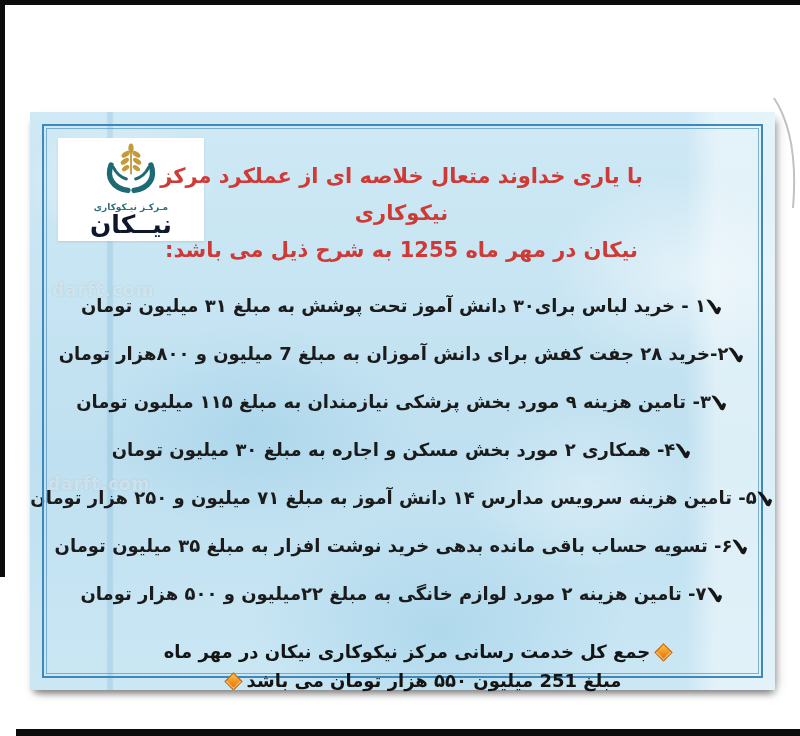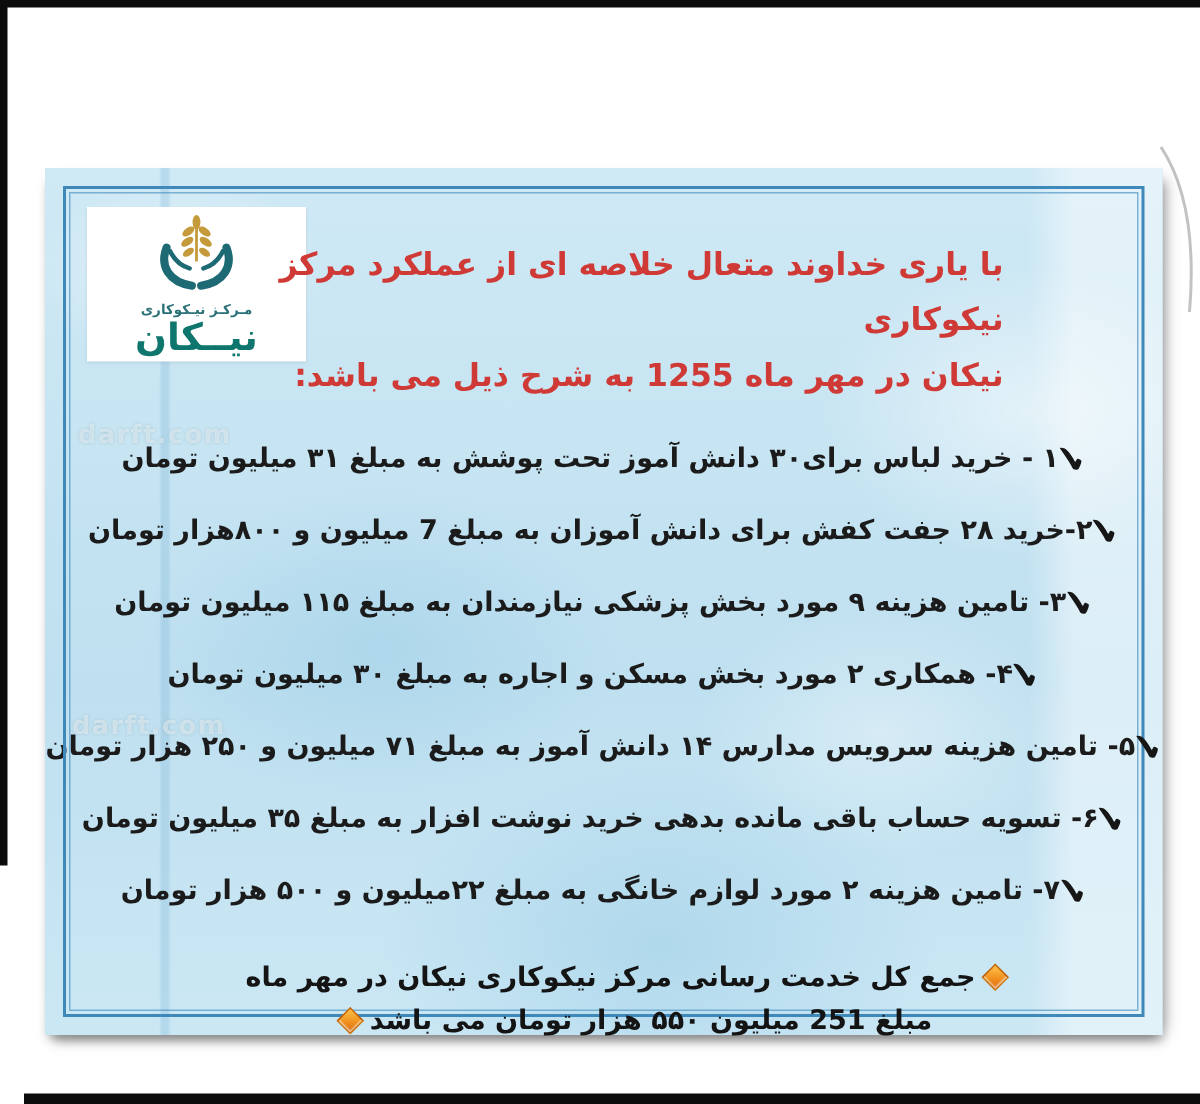--- a/index.html
+++ b/index.html
@@ -55,25 +55,25 @@
   .wm1 { left:22px; top:168px; }
   .wm2 { left:18px; top:362px; }
 
   
   .logo {
     position:absolute; left:28px; top:26px; width:146px; height:103px;
     background:#ffffff; text-align:center; padding-top:4px;
     box-shadow:0 1px 2px rgba(120,140,150,.25);
   }
   .logo-tagline { font-size:9px;  color:#2a7178; font-weight:bold; margin-top:-4px; letter-spacing:.5px; }
-  .logo-name    { font-size:25px; color:#0f766e; font-weight:bold; line-height:1.05; }
+  .logo-name    { font-size:25px; color:#0f172a; font-weight:bold; line-height:1.05; }
 
   
   .heading {
-    position:relative; margin:46px 120px 0 90px; text-align:right; transform:translateX(14px);
+    position:relative; margin:46px 120px 0 90px; text-align:center; transform:translateX(14px);
     color:#cf3a36; font-size:21px; font-weight:bold; line-height:1.75;
   }
 
   
   .items { margin-top:27px; text-align:center; }
   .item  { height:20px; margin-bottom:28px; font-size:18px; font-weight:bold; color:#1b1b1b; white-space:nowrap; }
   .check {
     display:inline-block; font-size:25px; line-height:0; color:#161616;
     transform:scaleX(-1) rotate(-6deg); margin-left:-3px; vertical-align:-4px;
   }

